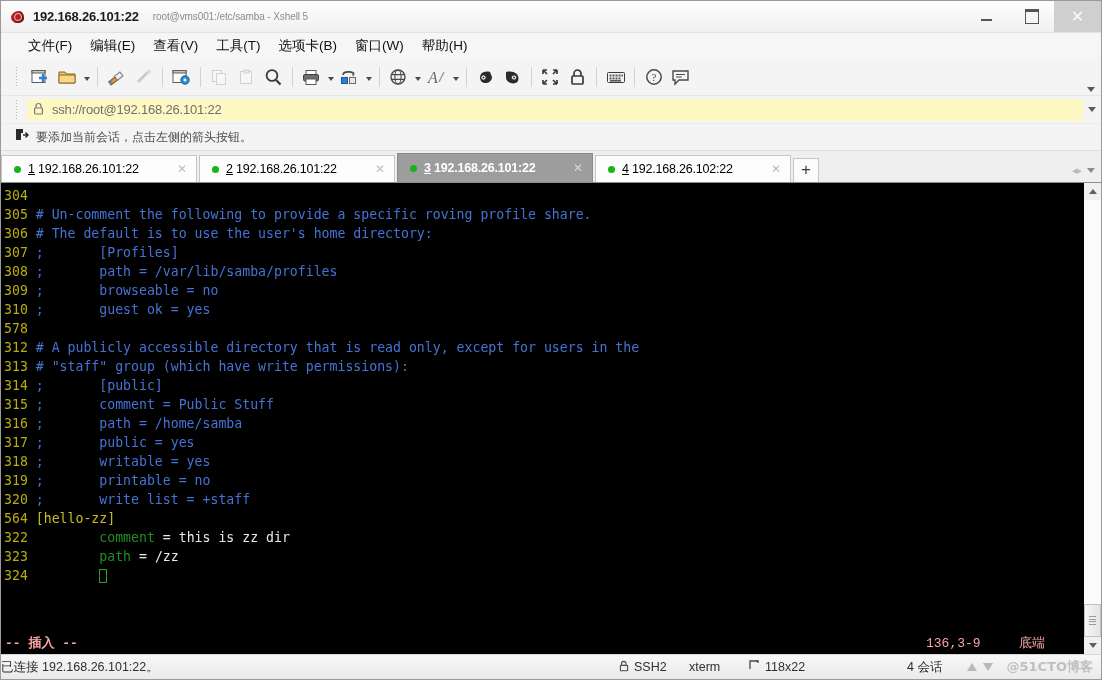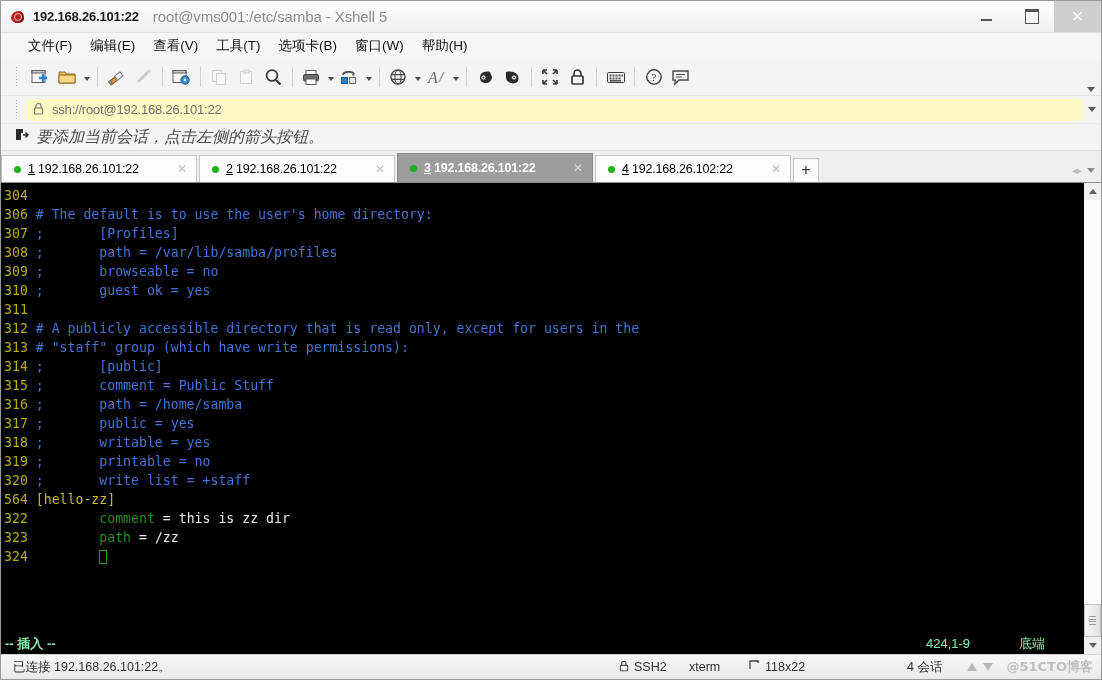--- a/index.html
+++ b/index.html
@@ -44,21 +44,21 @@
     position:absolute; left:4px; top:4px;
     width: 6px; height: 6px;
     border: 1.5px solid #f2c0c0;
     border-radius: 50%;
   }
   .title-host {
     font-size: 13px; font-weight: bold; color: #1b1b1b;
     letter-spacing: -0.2px;
   }
   .title-sub {
-    font-size: 15px; color: #8c8c8c; margin-left: 14px;
+    font-size: 10px; color: #8c8c8c; margin-left: 14px;
     letter-spacing: -0.1px;
   }
   .win-btns {
     position: absolute; right: 0; top: 0; height: 31px;
     display: flex; align-items: stretch;
   }
   .win-btn {
     width: 45px; display:flex; align-items:center; justify-content:center;
   }
   .win-btn.close { background: #cfcfcf; width: 47px; }
@@ -138,21 +138,21 @@
   }
 
   
   .notifybar {
     height: 26px; flex: 0 0 26px;
     display: flex; align-items: center;
     background: #f4f4f4; padding-left: 14px;
     border-bottom: 1px solid #dedede;
   }
   .notify-icon { margin-right: 7px; flex:0 0 14px; }
-  .notify-text { font-size: 16px; color: #4a4a4a; font-style: italic; }
+  .notify-text { font-size: 12px; color: #4a4a4a; }
 
   
   .tabbar {
     height: 31px; flex: 0 0 31px;
     display: flex; align-items: flex-end;
     background: #efefef; position: relative;
     border-bottom: 1px solid #8d8d8d;
   }
   .tab {
     height: 27px; width: 196px; box-sizing: border-box;
@@ -207,22 +207,22 @@
   .c-white { color: #e8e8e8; }
   .c-green { color: #1f8f1f; }
   .c-yellow { color: #c8bc22; }
   .cursor-block {
     display: inline-block; width: 8px; height: 14px;
     border: 1px solid #27a027; box-sizing: border-box;
     vertical-align: -3px;
   }
   .statusline {
     position: absolute; left: 0; right: 0; bottom: 0; height: 21px;
-    background: #000; color: #86efac;
-    font-family: Liberation Sans, sans-serif;
+    background: #000; color: #fca5a5;
+    font-family: Liberation Mono, monospace;
     font-size: 13px; line-height: 21px;
   }
   .sl-left { position:absolute; left: 4px; font-weight: bold;}
   .sl-pos  { position:absolute; left: 925px; }
   .sl-end  { position:absolute; left: 1018px; }
 
   
   .vscroll {
     width: 17px; flex: 0 0 17px;
     background: #f0f0f0; border-left: 1px solid #000;
@@ -261,21 +261,21 @@
   }
   .xfer-menu {
     position:absolute; right: 5px; width: 14px; height: 14px;
   }
 
   .statusbar {
     height: 24px; flex: 0 0 24px;
     display: flex; align-items: center;
     background: linear-gradient(#f7f7f7,#eaeaea);
     border-top: 1px solid #d6d6d6;
-    padding-left: 12px; position: relative;
+    position: relative;
   }
   .sb-text { font-size: 12.5px; color: #2f2f2f; }
   .sb-seg {
     position: absolute; display: flex; align-items: center;
     font-size: 12.5px; color: #2f2f2f; gap: 5px;
   }
   .sb-ssh  { left: 618px; }
   .sb-term { left: 688px; }
   .sb-size { left: 748px; }
   .sb-pos  { left: 887px; margin-top: 48px; }
@@ -570,43 +570,44 @@
     <div class="tab-add">+</div>
     <div class="tabbar-right">
       <span class="tabnav">◂▸</span>
       <span class="tabnav-caret"></span>
     </div>
   </div>
 
   <div class="term-wrap">
     <div class="term" id="terminal">
         <div class="trow"><span class="lno">304 </span></div>
+        <div class="trow"><span class="lno">305 </span><span class="c-blue"># Un-comment the following to provide a specific roving profile share.</span></div>
         <div class="trow"><span class="lno">306 </span><span class="c-blue"># The default is to use the user's home directory:</span></div>
         <div class="trow"><span class="lno">307 </span><span class="c-blue">;       [Profiles]</span></div>
         <div class="trow"><span class="lno">308 </span><span class="c-blue">;       path = /var/lib/samba/profiles</span></div>
         <div class="trow"><span class="lno">309 </span><span class="c-blue">;       browseable = no</span></div>
         <div class="trow"><span class="lno">310 </span><span class="c-blue">;       guest ok = yes</span></div>
-        <div class="trow"><span class="lno">311 </span></div>
+        <div class="trow"><span class="lno">578 </span></div>
         <div class="trow"><span class="lno">312 </span><span class="c-blue"># A publicly accessible directory that is read only, except for users in the</span></div>
         <div class="trow"><span class="lno">313 </span><span class="c-blue"># "staff" group (which have write permissions):</span></div>
         <div class="trow"><span class="lno">314 </span><span class="c-blue">;       [public]</span></div>
         <div class="trow"><span class="lno">315 </span><span class="c-blue">;       comment = Public Stuff</span></div>
         <div class="trow"><span class="lno">316 </span><span class="c-blue">;       path = /home/samba</span></div>
         <div class="trow"><span class="lno">317 </span><span class="c-blue">;       public = yes</span></div>
         <div class="trow"><span class="lno">318 </span><span class="c-blue">;       writable = yes</span></div>
         <div class="trow"><span class="lno">319 </span><span class="c-blue">;       printable = no</span></div>
         <div class="trow"><span class="lno">320 </span><span class="c-blue">;       write list = +staff</span></div>
         <div class="trow"><span class="lno">564 </span><span class="c-yellow">[hello-zz]</span></div>
         <div class="trow"><span class="lno">322 </span><span class="c-white">        </span><span class="c-green">comment</span><span class="c-white"> = this is zz dir</span></div>
         <div class="trow"><span class="lno">323 </span><span class="c-white">        </span><span class="c-green">path</span><span class="c-white"> = /zz</span></div>
         <div class="trow"><span class="lno">324 </span><span class="c-white">        </span><span class="cursor-block"></span></div>
 
       <div class="statusline">
         <span class="sl-left">-- 插入 --</span>
-        <span class="sl-pos">424,1-9</span>
+        <span class="sl-pos">136,3-9</span>
         <span class="sl-end">底端</span>
       </div>
 
     </div>
 
     <div class="vscroll">
       <div class="vs-arrow vs-up">
           <i></i>
         </div>
       <div class="vs-track"></div>

